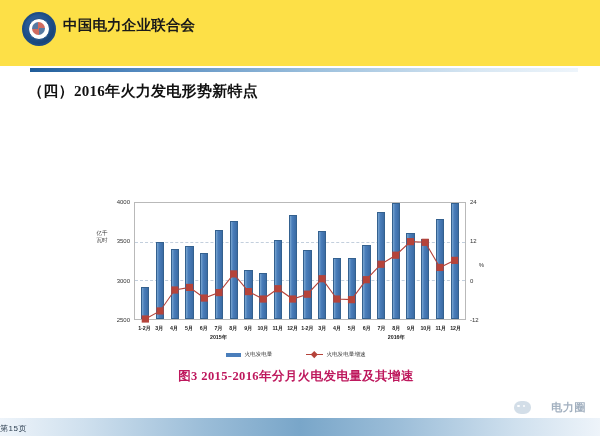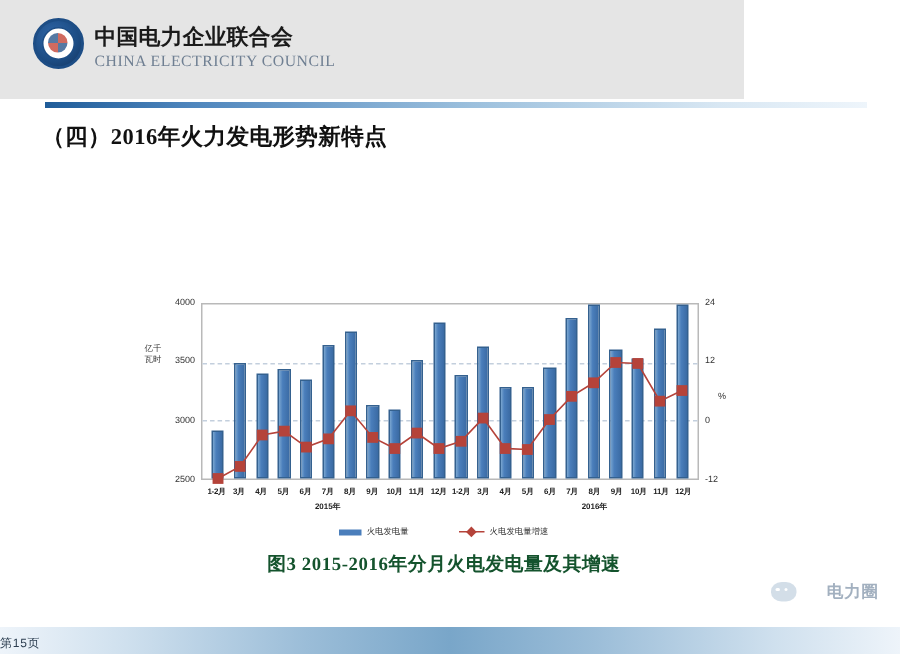--- a/index.html
+++ b/index.html
@@ -6,22 +6,22 @@
   body{
     width:600px;height:436px;
     background:#ffffff;
     font-family:"Liberation Sans","DejaVu Sans",sans-serif;
     overflow:hidden;
     position:relative;
   }
 
   
   .header{
-    position:absolute;left:0;top:0;width:496px;height:66px;
-    background:#e5e5e5;
+    position:absolute;left:0;top:0;width:600px;height:66px;
+    background:#fde047;
   }
   .logo-wrap{
     position:absolute;left:22px;top:12px;
     display:flex;align-items:flex-start;
   }
   .logo-mark{
     width:34px;height:34px;border-radius:50%;
     background:radial-gradient(circle at 38% 34%, #ffffff 0%, #ffffff 16%, #2a5f9e 17%, #1d4d85 58%, #14355e 100%);
     border:2px solid #1d4d85;
     box-sizing:border-box;
@@ -160,35 +160,35 @@
   .leg-line:after{
     content:"";position:absolute;left:6px;top:0.4px;width:4.5px;height:4.5px;
     background:#b5433a;transform:rotate(45deg);
   }
   .leg-txt{font-size:5.6px;color:#333;white-space:nowrap;}
 
   .fig-caption{
     position:absolute;left:0;top:172px;width:400px;
     text-align:center;
     font-family:"Liberation Serif","DejaVu Serif",serif;
-    font-size:12.5px;font-weight:bold;color:#14532d;
+    font-size:12.5px;font-weight:bold;color:#be185d;
     letter-spacing:.4px;white-space:nowrap;
   }
 
   
   .footer-bar{
     position:absolute;left:0;bottom:0;width:600px;height:18px;
     background:linear-gradient(to right,#eef4fa 0%,#cfe0ee 14%,#9bbdd8 34%,#79a6c9 50%,#9bbdd8 66%,#cfe0ee 86%,#eef4fa 100%);
   }
   .page-num{
     position:absolute;left:0;bottom:2px;width:600px;
     font-size:8px;color:#2c3e50;letter-spacing:.5px;
   }
   .watermark{
-    position:absolute;right:14px;bottom:34px;
+    position:absolute;right:14px;bottom:21px;
     display:flex;align-items:center;gap:20px;opacity:.62;
   }
   .wm-icon{
     width:17px;height:13px;border-radius:7px/6px;
     background:#b9cbdb;position:relative;
   }
   .wm-icon:before{
     content:"";position:absolute;left:3px;top:3.5px;width:2.6px;height:2.6px;
     border-radius:50%;background:#ffffff;
   }
@@ -201,21 +201,20 @@
 </head>
 <body>
 
 <div class="header">
   <div class="logo-wrap">
     <div class="logo-mark">
       <div class="inner"></div>
     </div>
     <div class="logo-text">
       <div class="logo-cn">中国电力企业联合会</div>
-      <div class="logo-en">CHINA ELECTRICITY COUNCIL</div>
     </div>
   </div>
 </div>
 <div class="header-rule"></div>
 
 <div class="content">
   <div class="sec-head">（四）2016年火力发电形势新特点</div>
 </div>
 
 <div class="figure">

